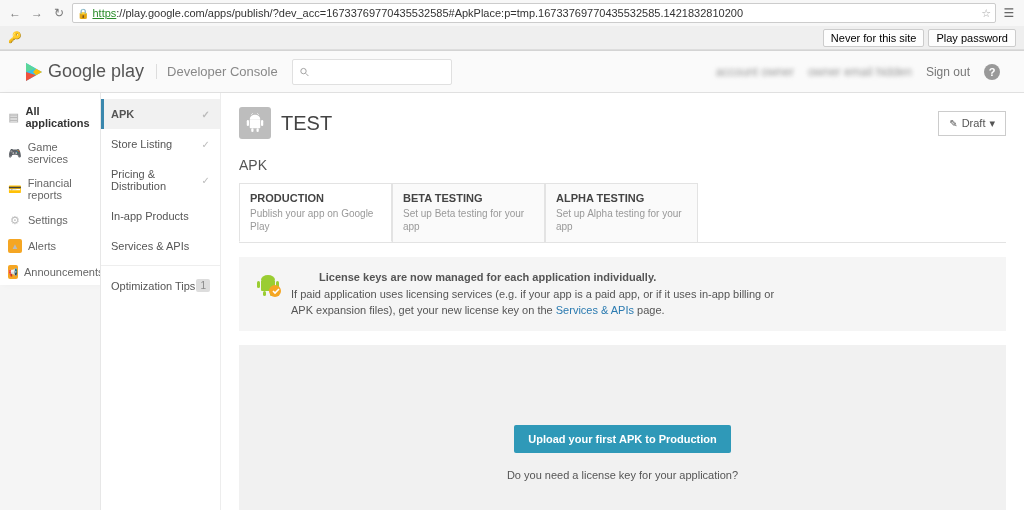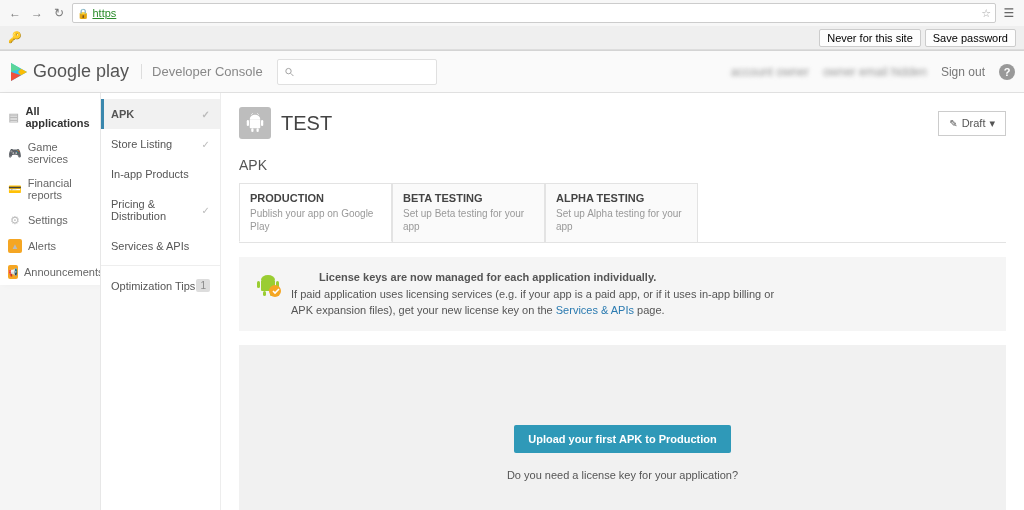--- a/index.html
+++ b/index.html
@@ -9,21 +9,21 @@
 .nav-btn { width:18px; height:18px; display:flex; align-items:center; justify-content:center; color:#777; }
 .url-bar { flex:1; display:flex; align-items:center; background:#fff; border:1px solid #ccc; border-radius:2px; height:20px; padding:0 4px; font-size:11px; color:#333; }
 .url-bar .scheme { color:#2a8c2a;text-decoration:underline; }
 .url-bar .lock { color:#2a8c2a; margin-right:3px; font-size:10px;}
 .url-star { color:#aaa; margin-left:4px;}
 .chrome-menu { width:18px;height:18px; display:flex;align-items:center;justify-content:center; color:#666;}
 .save-pw-bar { display:flex; align-items:center; background:#efefef; border-bottom:1px solid #ddd; height:24px; padding:0 8px; font-size:11px; }
 .save-pw-bar .key-icon { margin-right:6px; color:#666; }
 .save-pw-bar .spacer { flex:1; }
 .save-pw-btn { background:#fdfdfd; border:1px solid #ccc; border-radius:2px; padding:2px 7px; font-size:11px; margin-left:4px; }
-.header-bar { display:flex; align-items:center; background:#fafafa; border-bottom:1px solid #e0e0e0; height:42px; padding:0 9px; }
+.header-bar { display:flex; align-items:center; background:#fafafa; border-bottom:1px solid #e0e0e0; height:42px; padding:0 24px; }
 .gplay-logo { display:flex; align-items:center; gap:4px; margin-right:6px;}
 .gp-colors{display:inline-block;}
 .gp-colors svg{display:block;}
 .gplay-text { font-size:18px; color:#555; font-weight:300; }
 .dev-console { font-size:13px; color:#888; border-left:1px solid #ddd; padding-left:10px; margin-left:6px; }
 .search-box { margin-left:14px; }
 .search-box-inner { display:flex; align-items:center; background:#fff; border:1px solid #e0e0e0; border-radius:2px; width:160px; height:26px; padding:0 6px;}
 .search-box-inner svg{color:#999;}
 .search-box-inner input { border:none; outline:none; width:100%; font-size:11px; margin-left:4px;}
 .header-right { margin-left:auto; display:flex; align-items:center; gap:14px; color:#777; font-size:12px;}
@@ -75,29 +75,30 @@
 <body>
 
 <div class="browser-chrome">
   <div class="chrome-toolbar">
     <div class="nav-btn">←</div>
     <div class="nav-btn">→</div>
     <div class="nav-btn">↻</div>
     <div class="url-bar">
       <span class="lock">🔒</span>
       <span class="scheme">https</span>
+        <span>://play.google.com/apps/publish/?dev_acc=16733769770435532585#ApkPlace:p=tmp.16733769770435532585.1421832810200</span>
       <span class="url-star" style="margin-left:auto">☆</span>
     </div>
     <div class="chrome-menu">☰</div>
   </div>
   <div class="save-pw-bar">
     <span class="key-icon">🔑</span>
     <span class="spacer"></span>
     <button class="save-pw-btn">Never for this site</button>
-    <button class="save-pw-btn">Save password</button>
+    <button class="save-pw-btn">Play password</button>
   </div>
 </div>
 
 <div class="header-bar">
   <div class="gplay-logo">
     <span class="gp-colors">
       <svg width="20" height="20" viewBox="0 0 20 20">
           <polygon points="2,1 18,10 2,19" fill="#35c0ef"></polygon>
           <polygon points="2,1 12,6.7 2,10" fill="#5bd69a"></polygon>
           <polygon points="2,10 12,13.3 2,19" fill="#f0513c"></polygon>
@@ -156,25 +157,25 @@
     <div class="subnav">
       <div class="subnav-item active">
         <span>APK</span>
         <span class="check done"></span>
       </div>
       <div class="subnav-item">
         <span>Store Listing</span>
         <span class="check done"></span>
       </div>
       <div class="subnav-item">
-        <span>In-app Products</span>
-      </div>
-      <div class="subnav-item">
         <span>Pricing &amp; Distribution</span>
         <span class="check done"></span>
+      </div>
+      <div class="subnav-item">
+        <span>In-app Products</span>
       </div>
       <div class="subnav-item">
         <span>Services &amp; APIs</span>
       </div>
       <div class="subnav-sep"></div>
       <div class="subnav-item">
         <span>Optimization Tips</span>
         <span class="opt-num">1</span>
       </div>
     </div>

